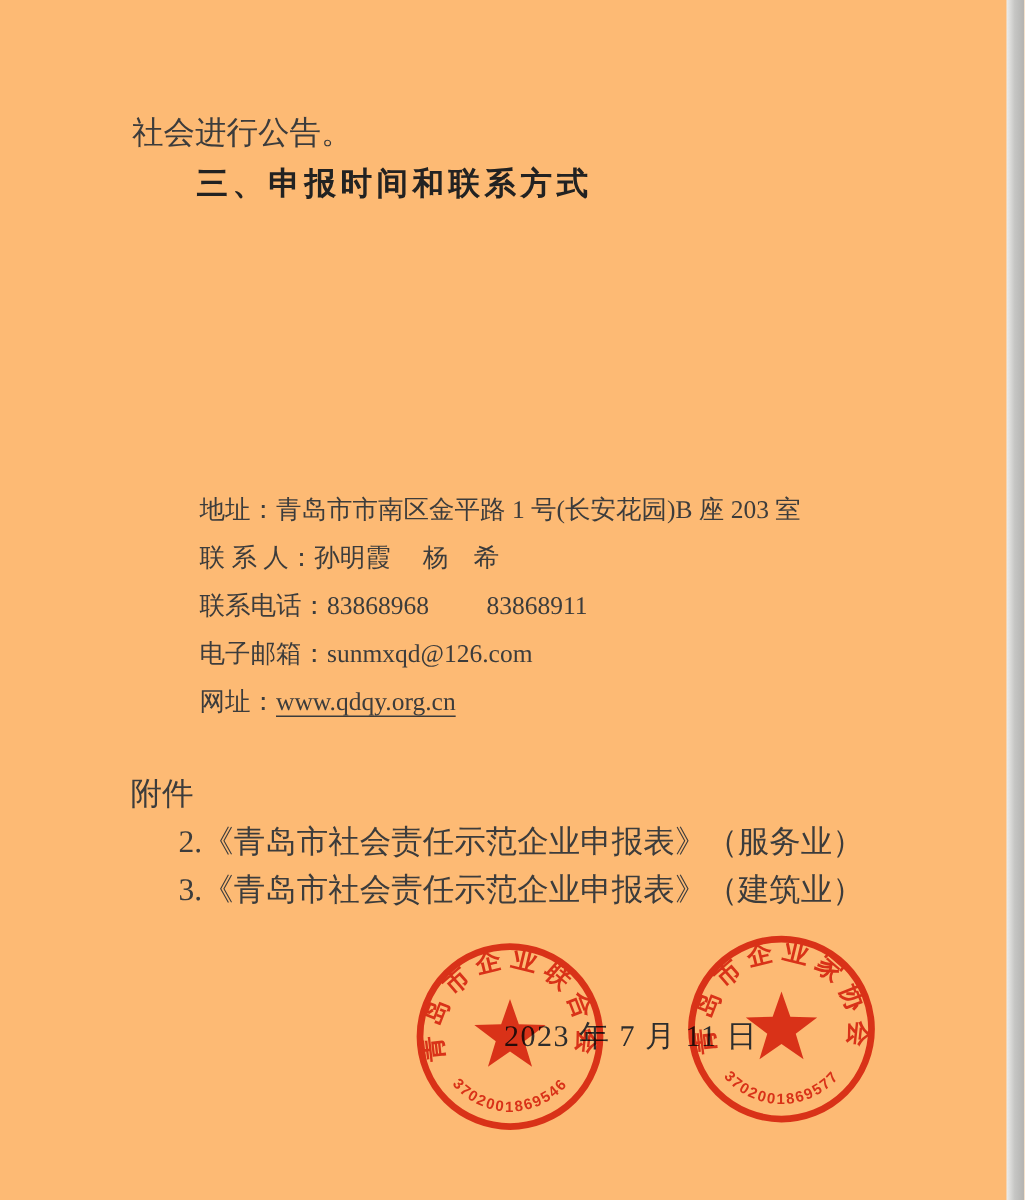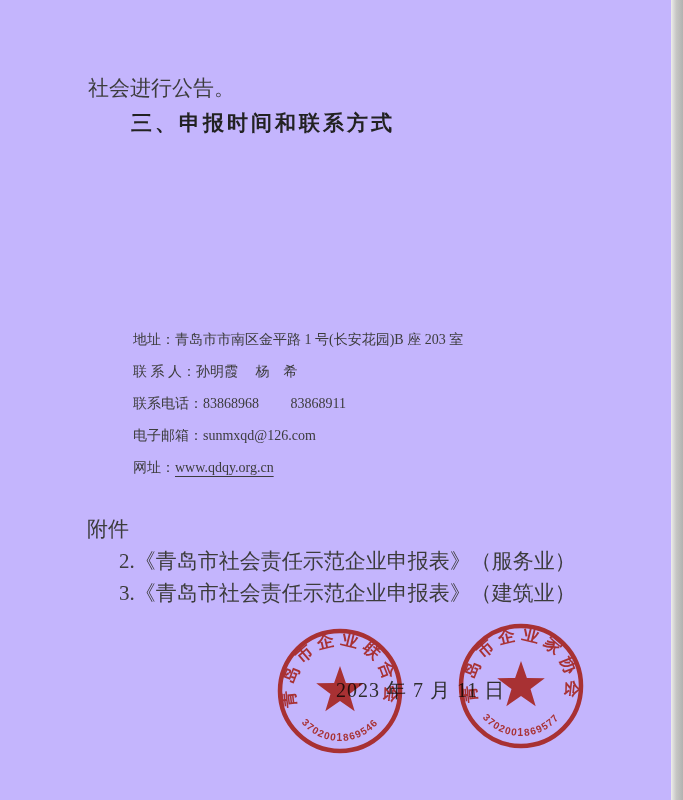--- a/index.html
+++ b/index.html
@@ -1,19 +1,19 @@
 <!DOCTYPE html>
 <html><head>
 <meta charset="utf-8">
 <style>
   html,body{margin:0;padding:0;background:#ffffff;}
   .page{
     position:relative;
     width:683px;height:800px;
-    background:#c4b5fd;
+    background:#fdba74;
     overflow:hidden;
     font-family:"Liberation Serif","DejaVu Serif",serif;
     color:#3c3c3c;
   }
   .scan-edge{
     position:absolute;top:0;right:0;width:12px;height:800px;
     background:linear-gradient(to right,#ededeb 0%,#c6c6c4 45%,#b2b2b0 100%);
   }
   .line{position:absolute;font-size:21px;line-height:33px;white-space:pre;}
   .intro-line{left:88px;top:72px;}
@@ -24,21 +24,21 @@
     letter-spacing:3px;
   }
   .para{
     position:absolute;left:88px;top:137px;width:524px;
     font-size:21px;line-height:33px;
     text-align:justify;text-indent:2em;
     letter-spacing:0.5px;
   }
   .para .bold{font-weight:bold;color:#262626;}
   .contact{position:absolute;left:133px;top:324px;}
-  .contact .cline{height:32px;line-height:32px;font-size:14px;white-space:pre;}
+  .contact .cline{height:32px;line-height:32px;font-size:17px;white-space:pre;}
   .contact .url{text-decoration:underline;text-underline-offset:4px;}
   .attach-label{position:absolute;left:87px;top:513px;font-size:21px;line-height:32px;white-space:pre;}
   .attach-item{position:absolute;left:119px;font-size:21px;line-height:32px;white-space:pre;}
   .attach-item.i0{top:513px;}
   .attach-item.i1{top:545px;}
   .attach-item.i2{top:577px;}
   .doc-date{
     position:absolute;left:336px;top:677px;
     font-size:20px;letter-spacing:1px;color:#2d2d2d;z-index:1;white-space:pre;
   }

